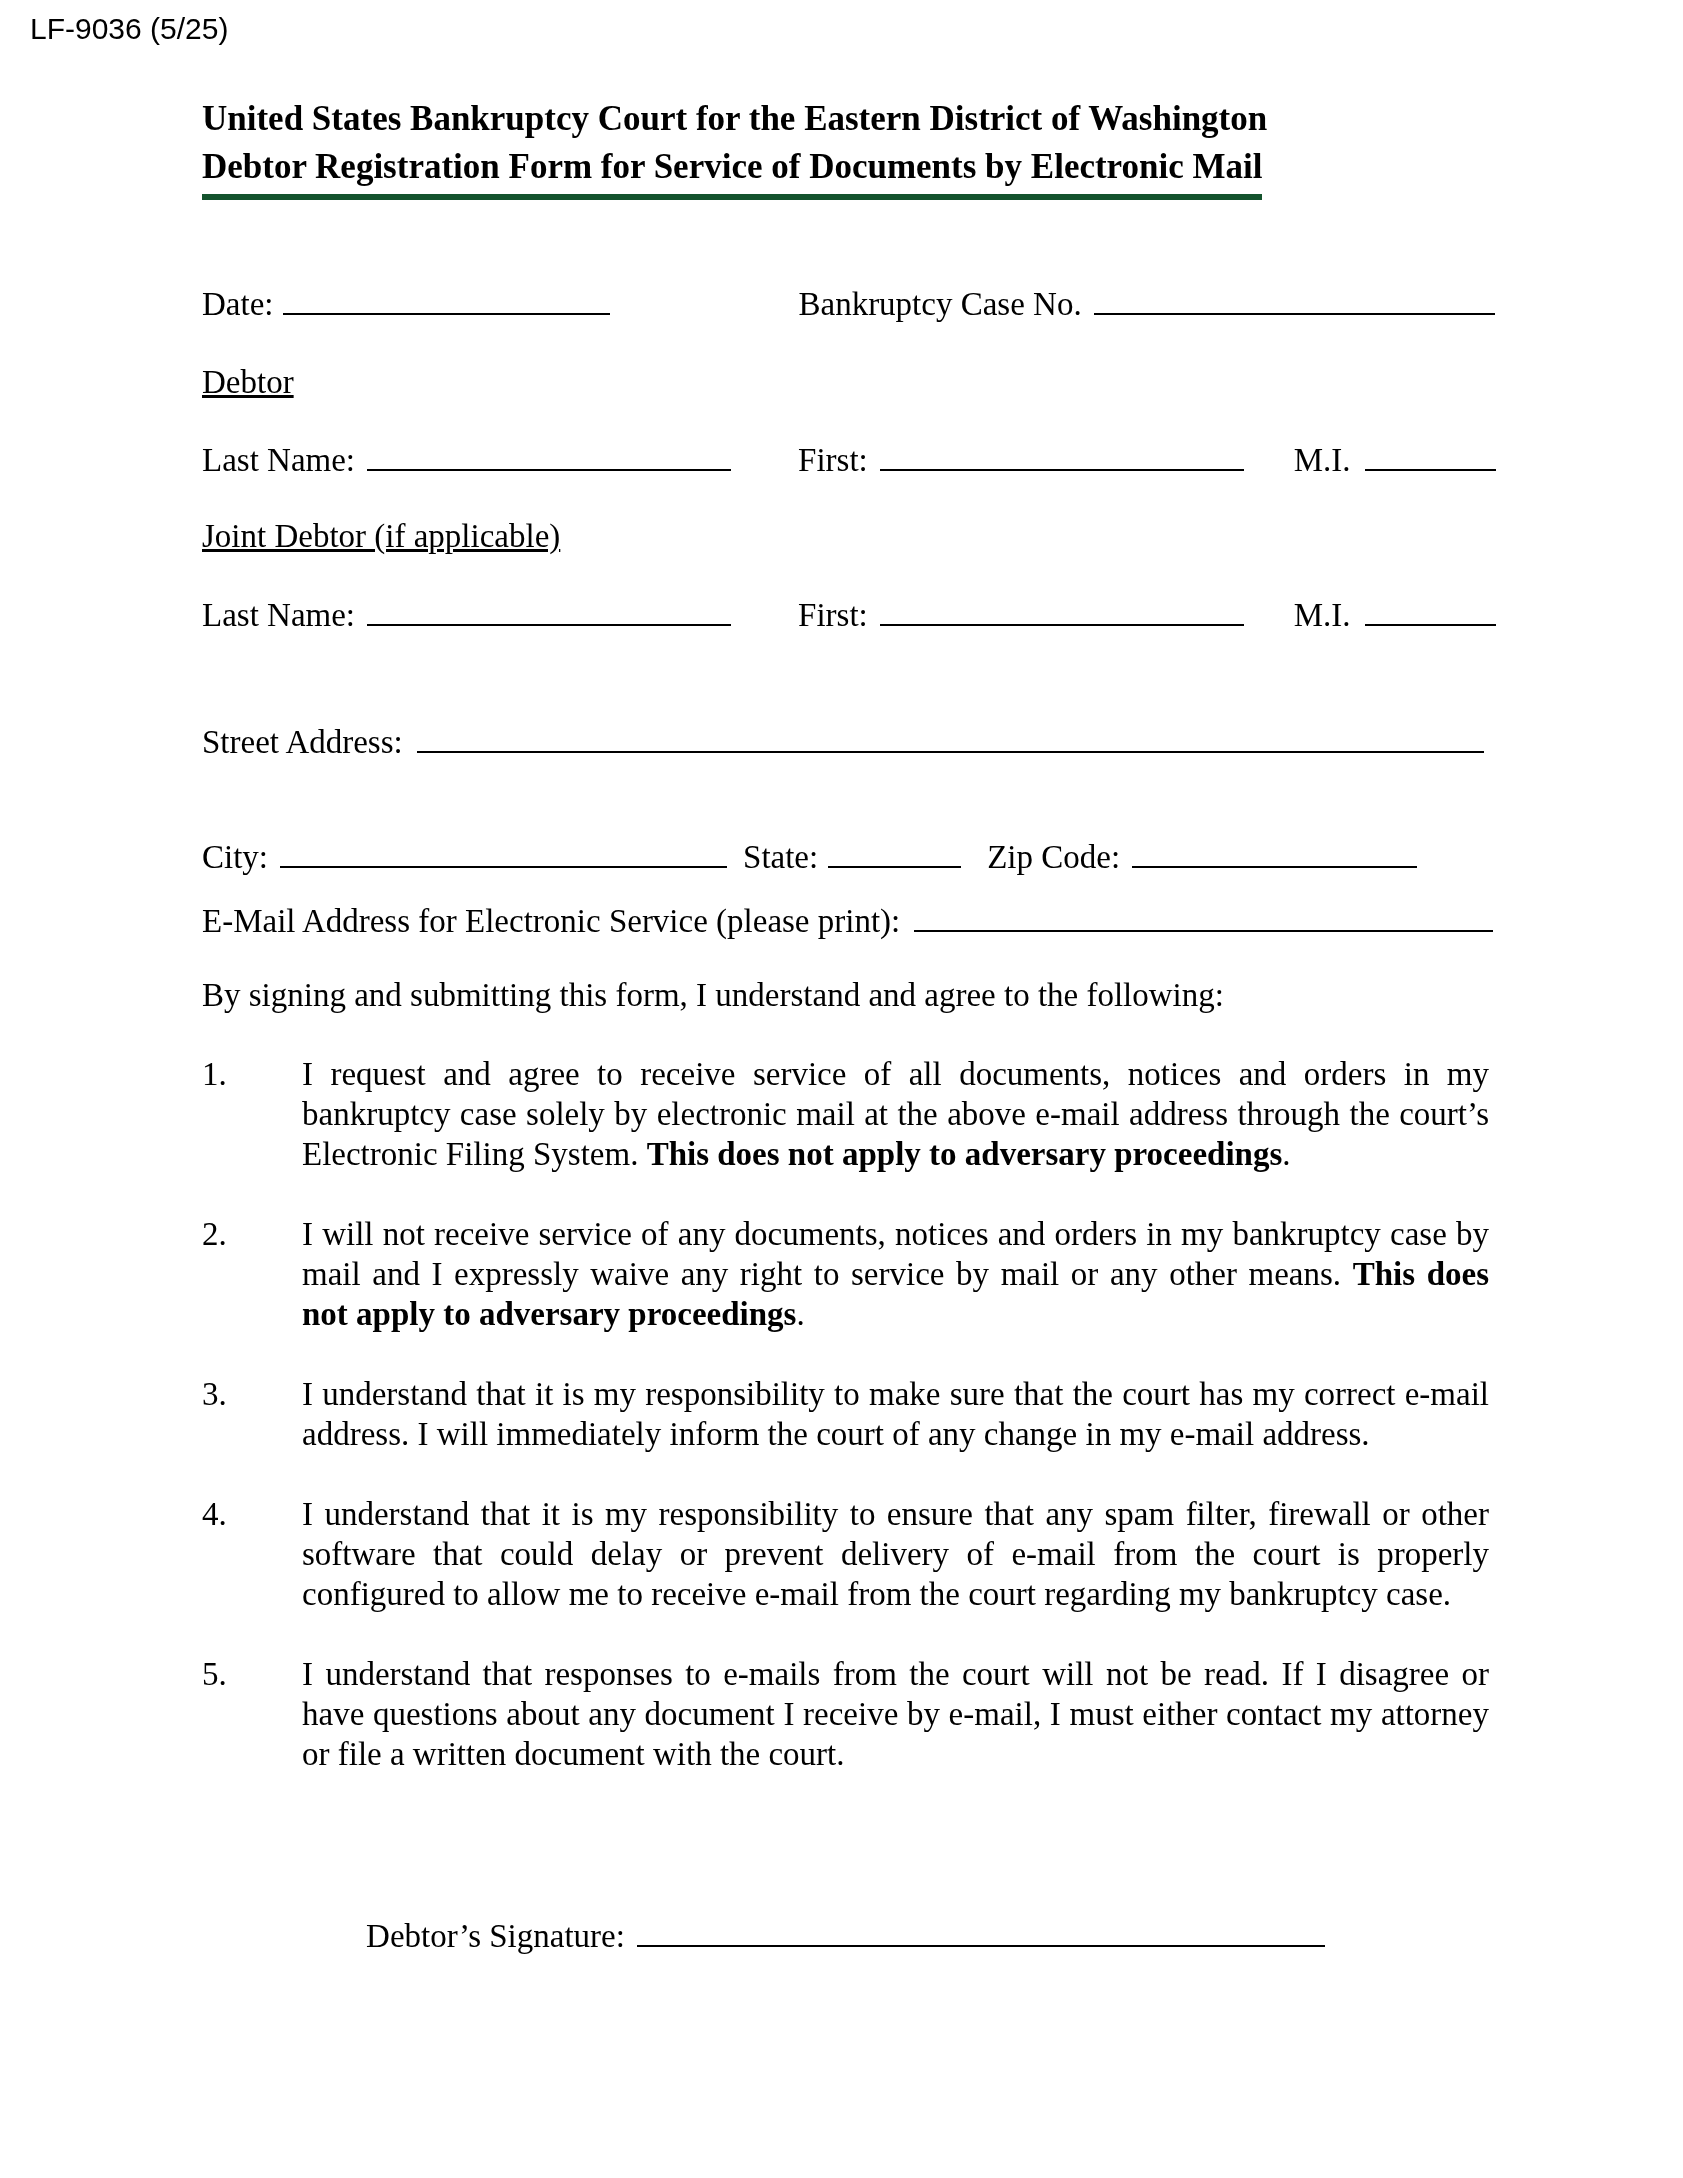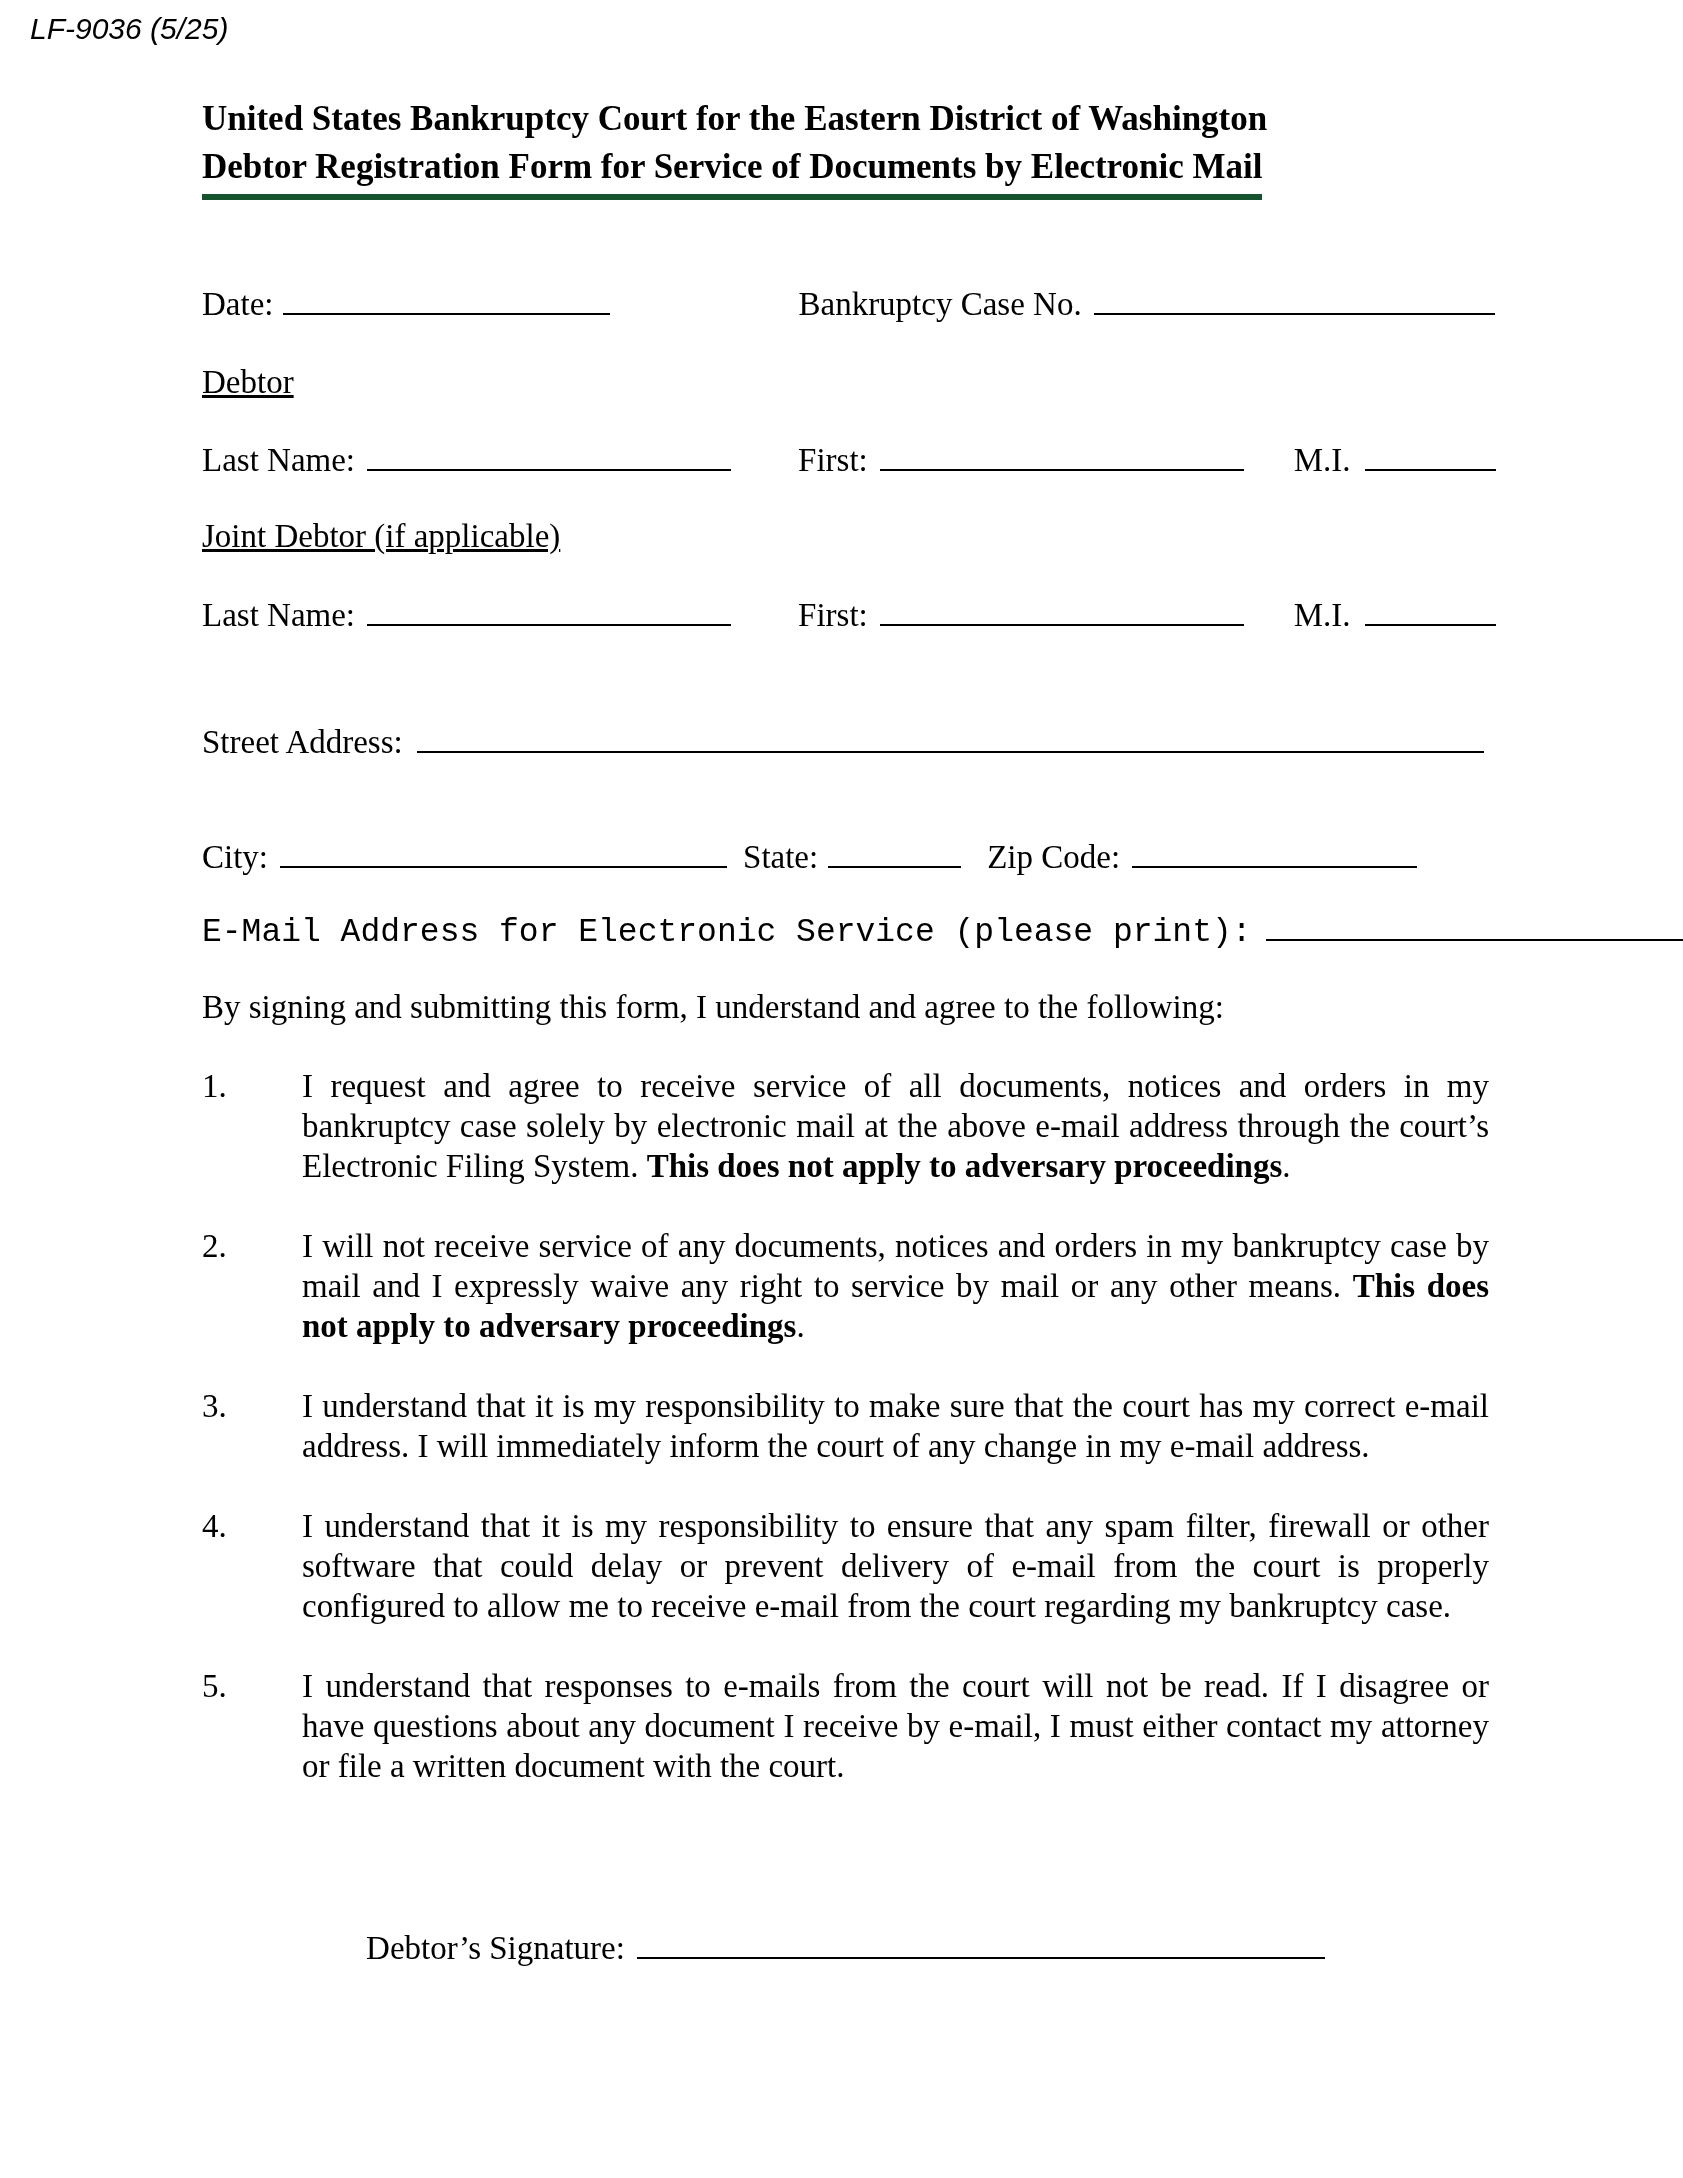--- a/index.html
+++ b/index.html
@@ -12,21 +12,20 @@
     font-family: "Liberation Serif", "DejaVu Serif", serif;
     font-size: 33px;
     overflow: hidden;
   }
   .form-number {
     position: absolute;
     left: 30px;
     top: 12px;
     font-family: "Liberation Sans", "DejaVu Sans", sans-serif;
     font-size: 30px;
-    font-style: italic;
   }
   .content {
     position: absolute;
     left: 202px;
     top: 0;
     width: 1287px;
   }
   .title-block {
     margin-top: 95px;
     text-align: left;
@@ -48,21 +47,21 @@
     vertical-align: baseline;
   }
   .heading { text-decoration: underline; line-height: 42px; }
   .row-date { margin-top: 79px; }
   .heading-debtor { margin-top: 36px; }
   .row-name1 { margin-top: 32px; }
   .heading-joint { margin-top: 34px; }
   .row-name2 { margin-top: 33px; }
   .row-street { margin-top: 81px; }
   .row-city { margin-top: 69px; }
-  .row-email { margin-top: 27px; font-family: Liberation Mono, monospace; }
+  .row-email { margin-top: 18px; }
   .row-joint-email { margin-top: 40px; }
   .intro { margin-top: 32px; line-height: 42px; }
   .item { display: flex; margin-top: 40px; }
   .item-first { margin-top: 38px; }
   .item-num { flex: none; width: 100px; line-height: 40px; }
   .item-text { flex: 1; text-align: justify; line-height: 40px; }
   .row-sig { margin-top: 137px; text-align: center; }
   .row-joint-sig { margin-top: 33px; }
   b { font-weight: bold; }.ml10{margin-left:10px}.ml12{margin-left:12px}.ml14{margin-left:14px}
   .ml16{margin-left:16px}.ml26{margin-left:26px}.ml50{margin-left:50px}.ml68{margin-left:67px}

